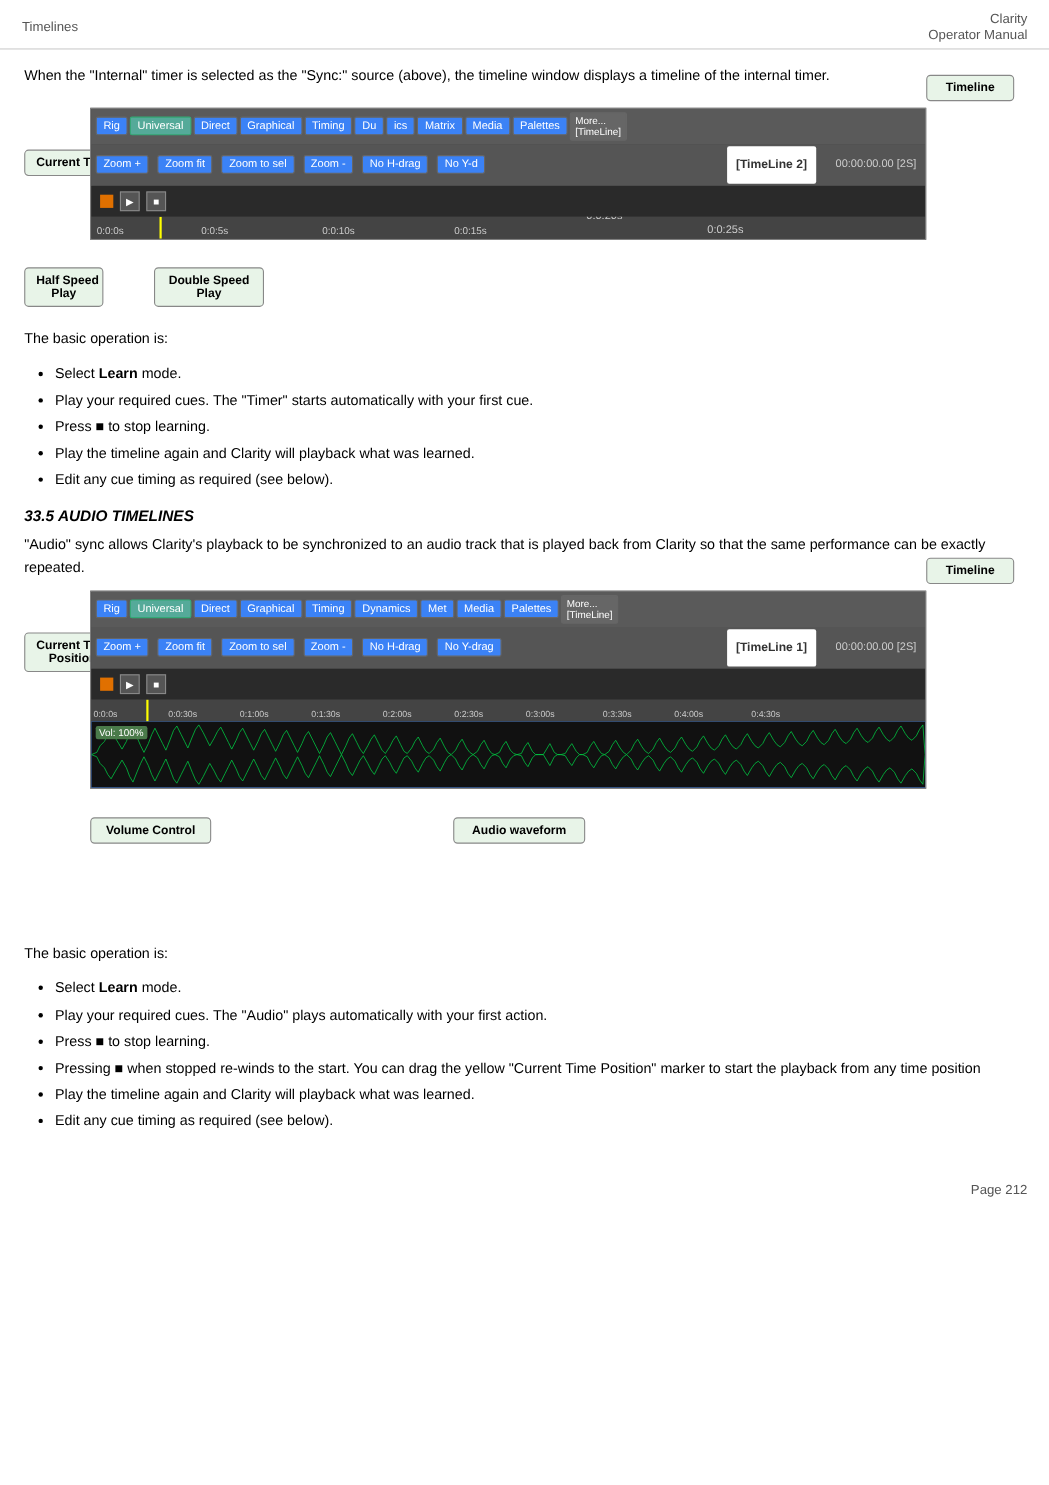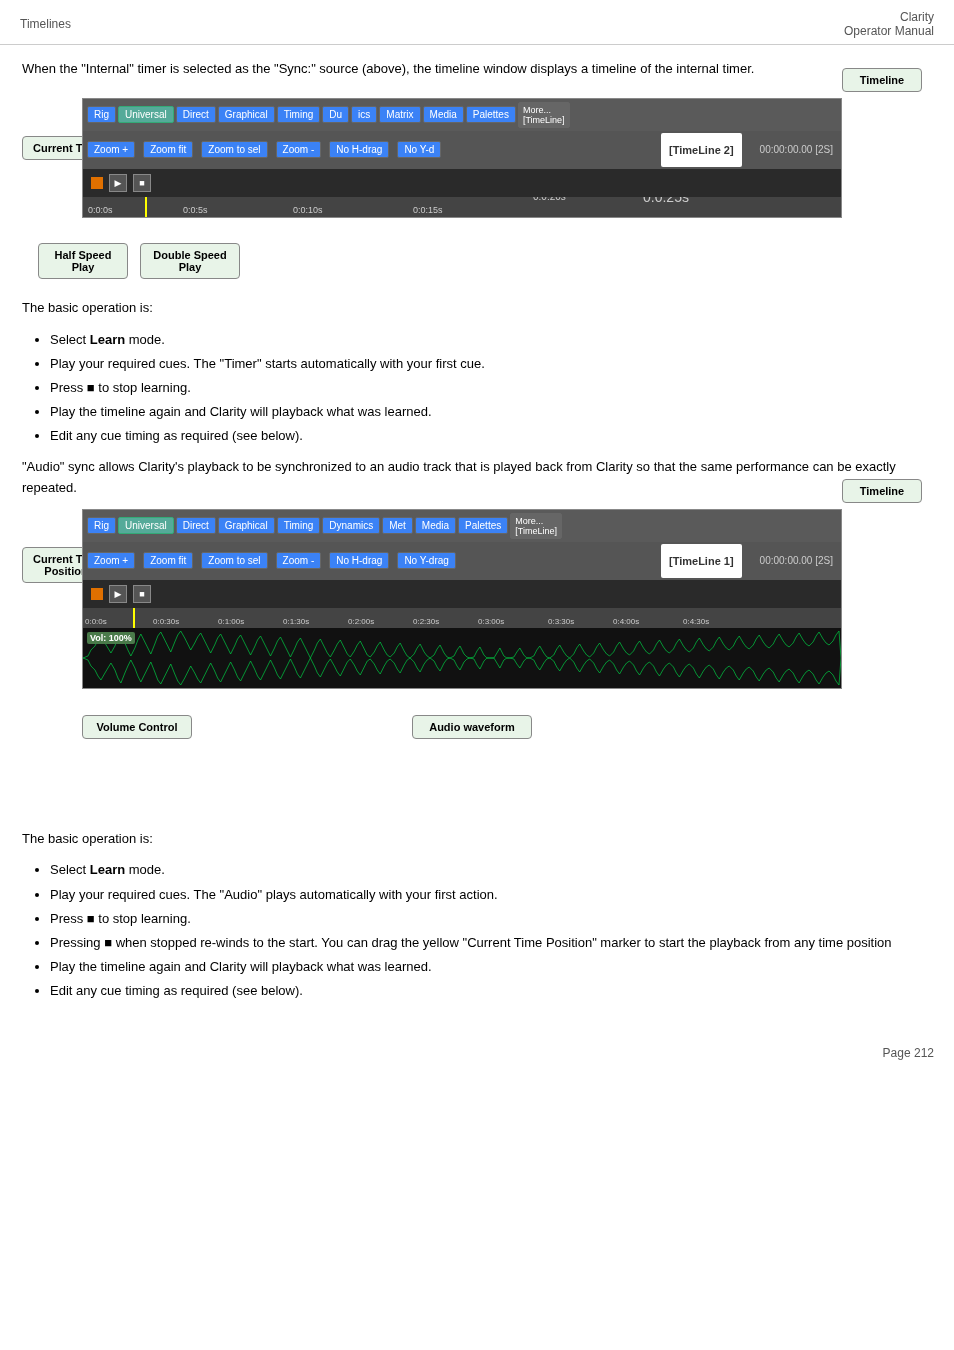--- a/index.html
+++ b/index.html
@@ -114,21 +114,20 @@
       position: relative;
       overflow: hidden;
     }
 
     
     .waveform-container {
       background: #3b82f6;
       height: 60px;
       position: relative;
       overflow: hidden;
-      font-weight: bold;
     }
 
     .vol-label {
       position: absolute;
       left: 4px;
       top: 4px;
       background: #4a7a4a;
       color: #fff;
       font-size: 9px;
       padding: 1px 3px;
@@ -285,27 +284,27 @@
         <span class="transport-btn">▶</span>
         <span class="transport-btn">■</span>
       </div>
 
       <div class="timeline-ruler" style="height:20px; background:#444; position:relative;">
         <span style="position:absolute;left:5px;bottom:2px;font-size:9px;color:#ccc;">0:0:0s</span>
         <span style="position:absolute;left:100px;bottom:2px;font-size:9px;color:#ccc;">0:0:5s</span>
         <span style="position:absolute;left:210px;bottom:2px;font-size:9px;color:#ccc;">0:0:10s</span>
         <span style="position:absolute;left:330px;bottom:2px;font-size:9px;color:#ccc;">0:0:15s</span>
         <span style="position:absolute;left:450px;bottom:15px;font-size:10px;color:#ccc;">0:0:20s</span>
-        <span style="position:absolute;left:560px;bottom:12px;font-size:14px;color:#ccc;">0:0:25s</span>
+        <span style="position:absolute;left:560px;bottom:2px;font-size:10px;color:#ccc;">0:0:25s</span>
 
         <div style="position:absolute;left:62px;top:0;width:2px;height:100%;background:#ff0;"></div>
       </div>
     </div>
 
-    <div class="callout-box" style="left:0px; top:145px; width:90px;margin-left:16px;">
+    <div class="callout-box" style="left:0px; top:145px; width:72px;">
       <span>Half Speed<br>Play</span>
     </div>
 
     <div class="callout-box" style="left:118px; top:145px; width:100px;">
       <span>Double Speed<br>Play</span>
     </div>
 
     <div class="callout-box" style="right:10px; top:-30px; width:80px; left:auto;">
       <span>Timeline</span>
     </div>
@@ -313,20 +312,21 @@
 
   <p class="body-text">The basic operation is:</p>
   <ul class="bullet-list">
     <li>Select <strong>Learn</strong> mode.</li>
     <li>Play your required cues. The "Timer" starts automatically with your first cue.</li>
     <li>Press ■ to stop learning.</li>
     <li>Play the timeline again and Clarity will playback what was learned.</li>
     <li>Edit any cue timing as required (see below).</li>
   </ul>
 
+  <h2 class="section-heading">33.5 AUDIO TIMELINES</h2>
 
   <p class="body-text">"Audio" sync allows Clarity's playback to be synchronized to an audio track that is played back from Clarity so that the same performance can be exactly repeated.</p>
 
   <div class="ui-mock-wrapper" style="margin-bottom: 80px;">
 
     <div class="callout-box" style="left:0; top:38px; width:88px; text-align:center;">
       <span>Current Time<br>Position</span>
     </div>
 
     <div class="ui-mock-box">

